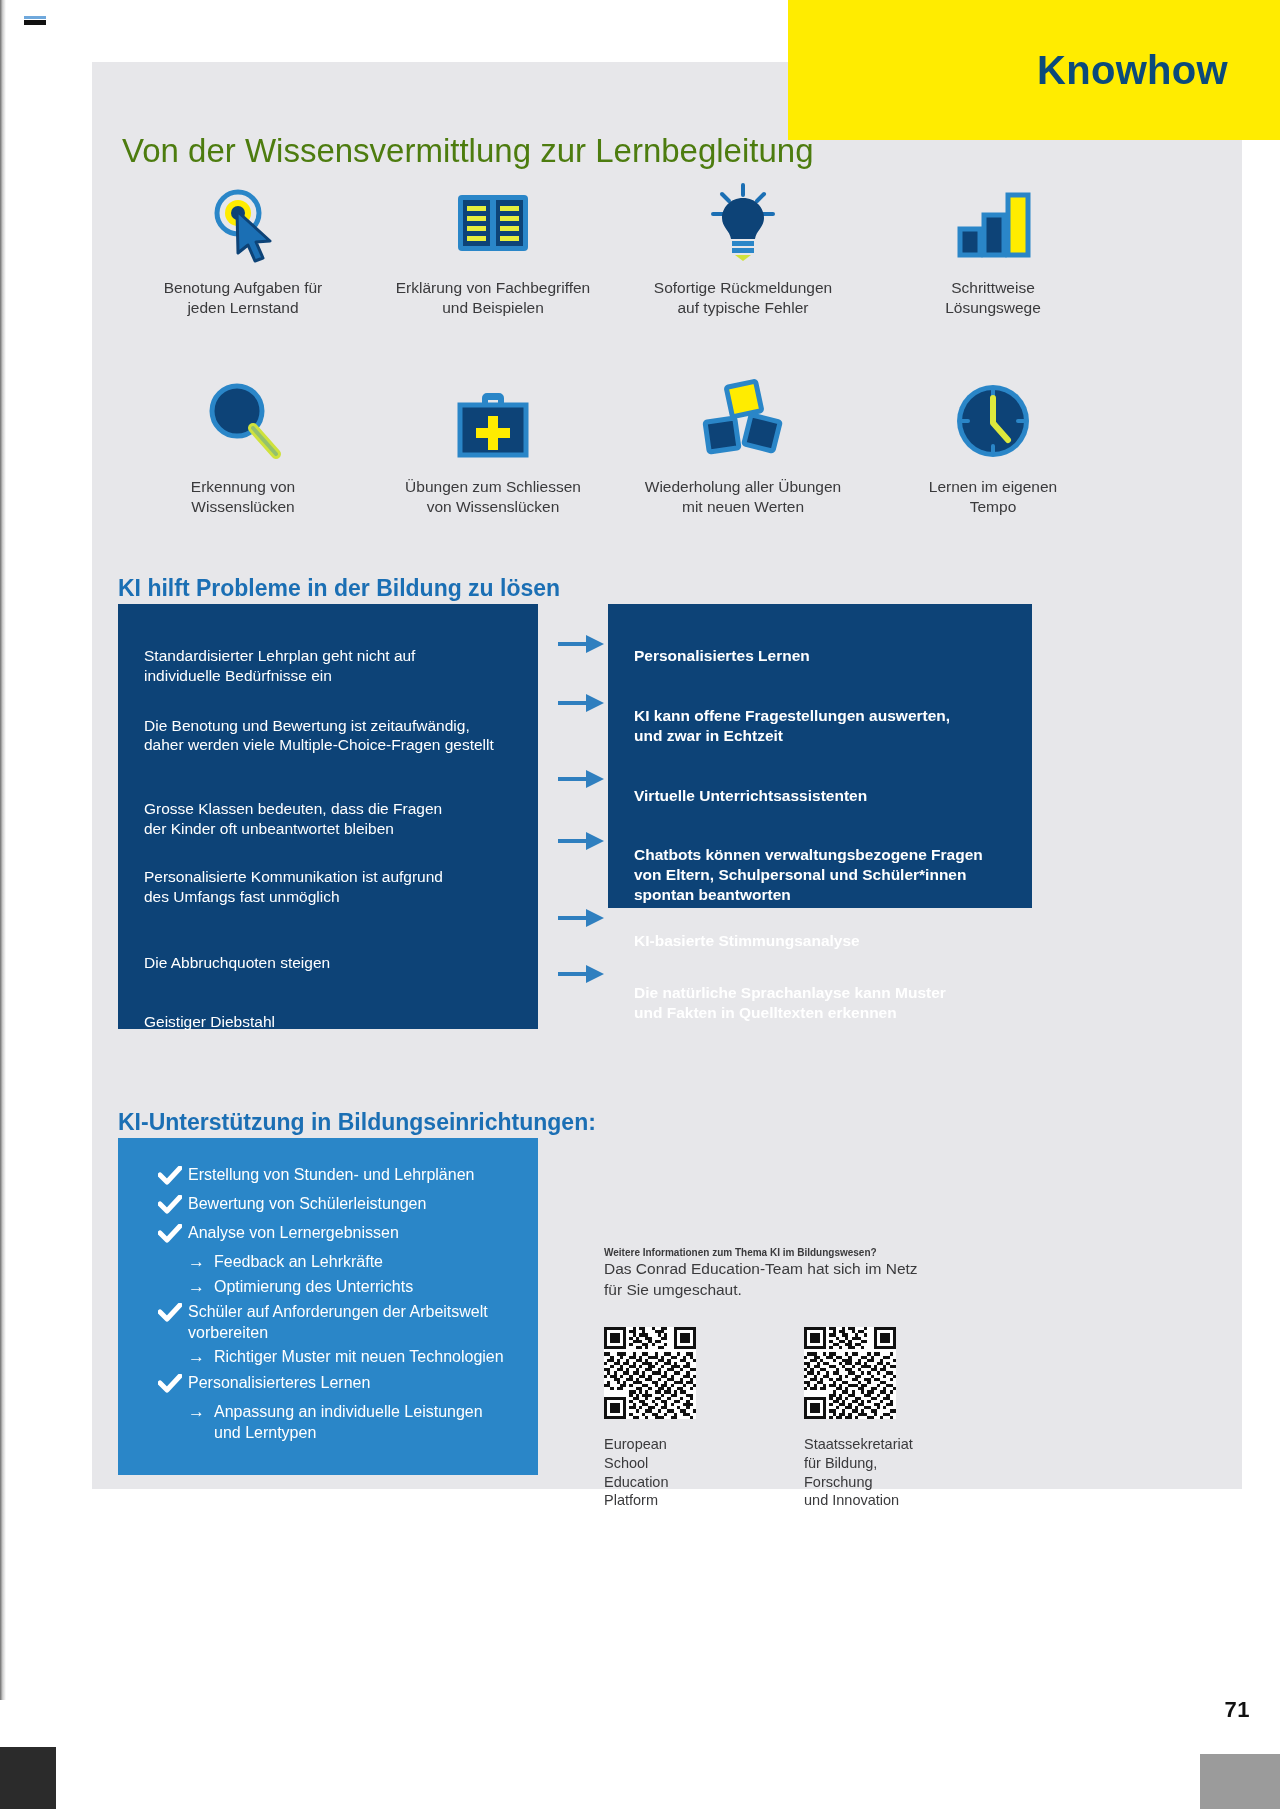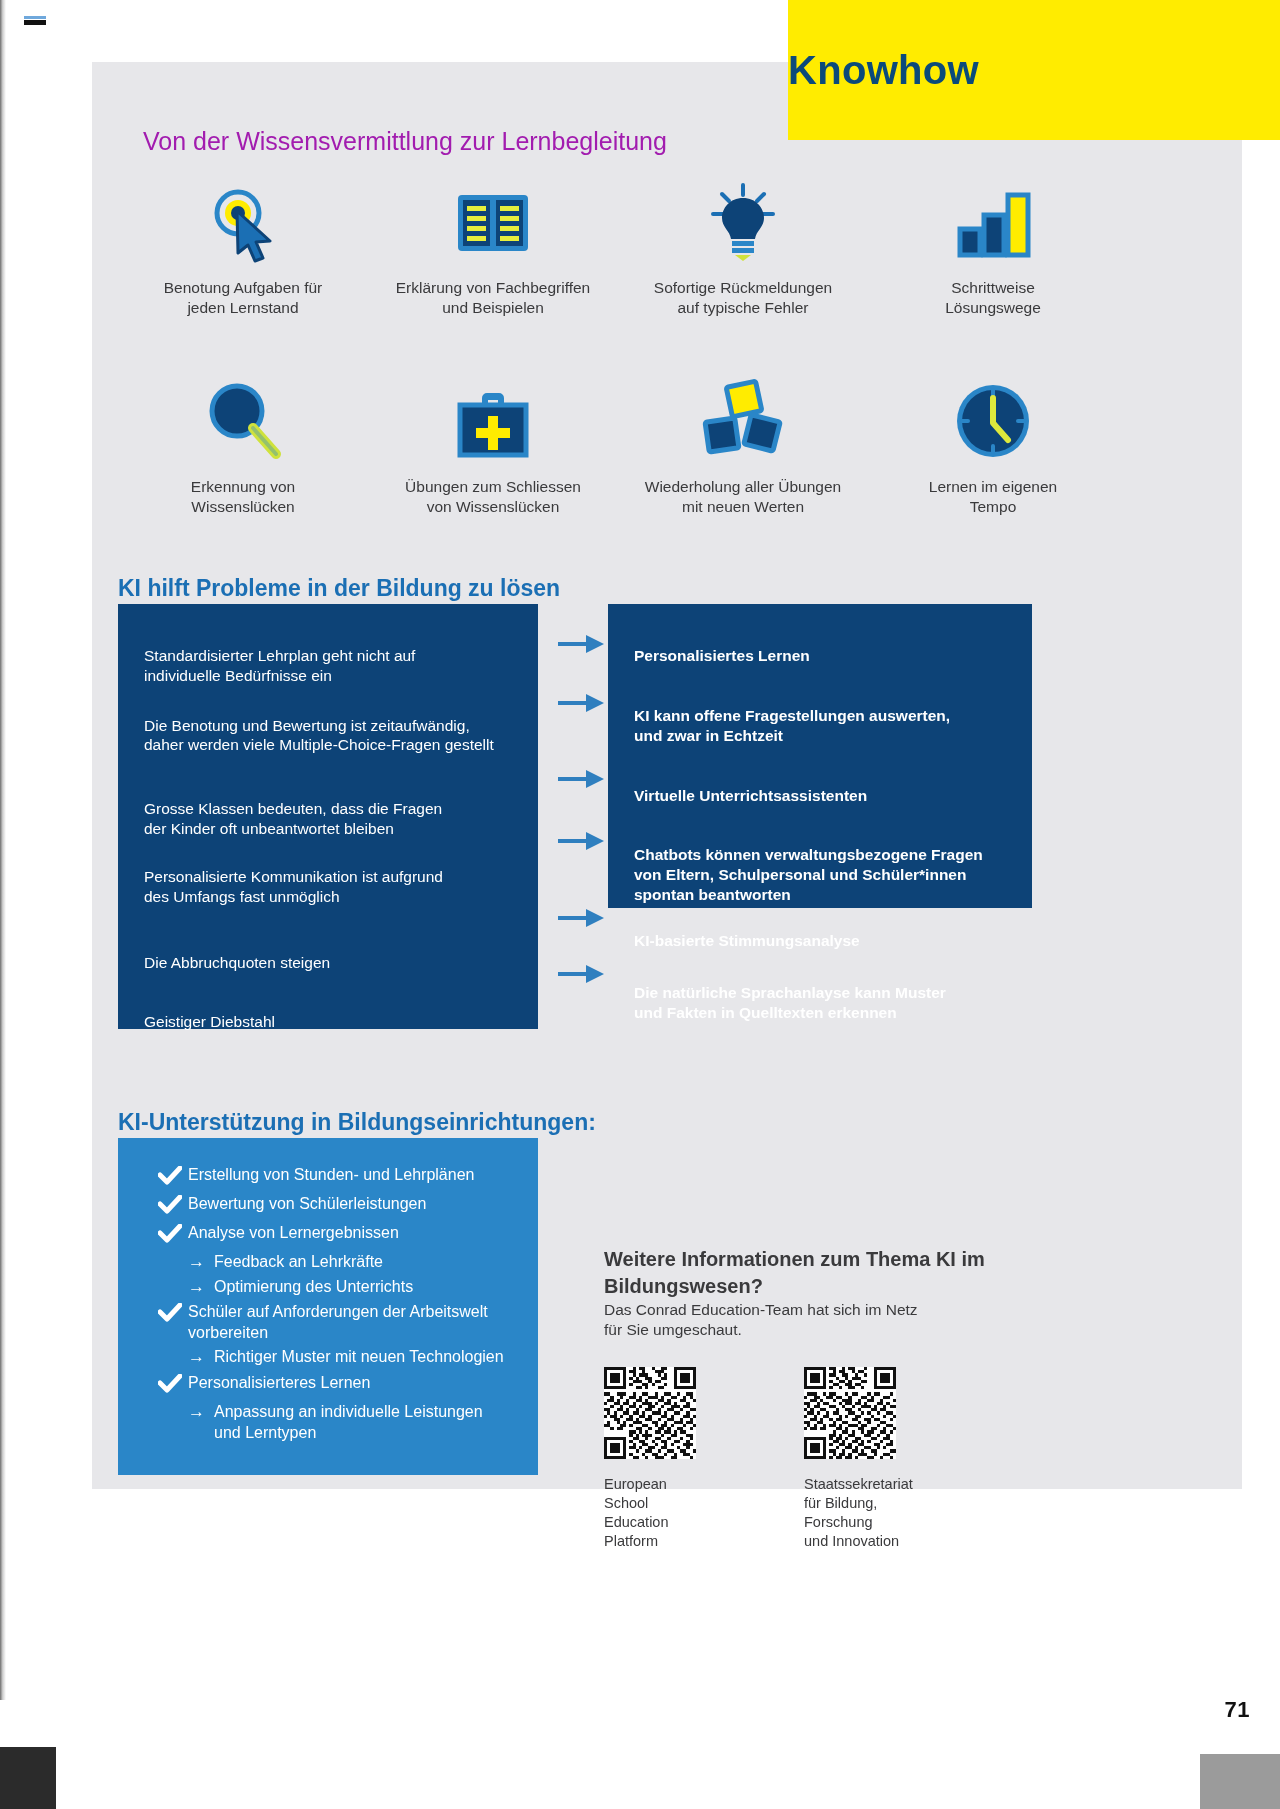--- a/index.html
+++ b/index.html
@@ -34,31 +34,31 @@
 
   
   .panel{
     position:absolute; left:92px; top:62px; width:1150px; height:1427px;
     background:#e7e7ea;
   }
 
   
   .knowhow-flag{
     position:absolute; left:788px; top:0; width:492px; height:140px;
-    background:#ffec00; display:flex; align-items:center; 
+    background:#ffec00; display:flex; align-items:center; justify-content:flex-end;
     box-sizing:border-box; padding-right:52px;
   }
   .knowhow-flag span{
     font-size:40px; font-weight:bold; color:#0b4a7a; letter-spacing:.3px;
   }
 
   
   .section-title-dark{
     position:absolute; left:122px; top:110px;
-    font-size:25px; color:#a21caf; font-weight:normal;margin-left:21px;
+    font-size:33px; color:#4d7c0f; font-weight:normal;
   }
   .section-title-blue{
     position:absolute; font-size:23px; font-weight:bold; color:#1b6fb4;
   }
 
   
   .icon-grid{
     position:absolute; left:118px; top:176px; width:1000px;
     display:grid; grid-template-columns:repeat(4,1fr); row-gap:56px;
   }
@@ -87,21 +87,21 @@
   }
   .check-row{ display:flex; align-items:flex-start; margin-bottom:3px; }
   .check-mark{ width:30px; flex:0 0 30px; padding-top:2px; }
   .check-text{ font-size:16px; line-height:1.32; color:#ffffff; white-space:pre-line; }
   .sub-row{ display:flex; align-items:flex-start; margin-left:30px; margin-bottom:3px; }
   .sub-arrow{ flex:0 0 26px; font-size:17px; color:#ffffff; line-height:1.3; }
   .sub-text{ font-size:16px; line-height:1.32; color:#ffffff; white-space:pre-line; }
 
   
   .qr-block{ position:absolute; left:604px; top:1246px; width:440px; }
-  .qr-head{ font-size:20px; font-weight:bold; color:#3a3a3c; line-height:1.34; }
+  .qr-head{ font-size:10px; font-weight:bold; color:#3a3a3c; line-height:1.34; }
   .qr-sub{ font-size:15.5px; color:#3a3a3c; line-height:1.34; white-space:pre-line; }
   .qr-row{ display:flex; gap:104px; margin-top:26px; }
   .qr-item{ width:96px; }
   .qr-img{ width:92px; height:92px; }
   .qr-cap{ margin-top:12px; font-size:14.5px; line-height:1.3; color:#3a3a3c; white-space:pre-line; }
 </style>
 </head>
 <body>
 
 <div class="page-edge-left"></div>

